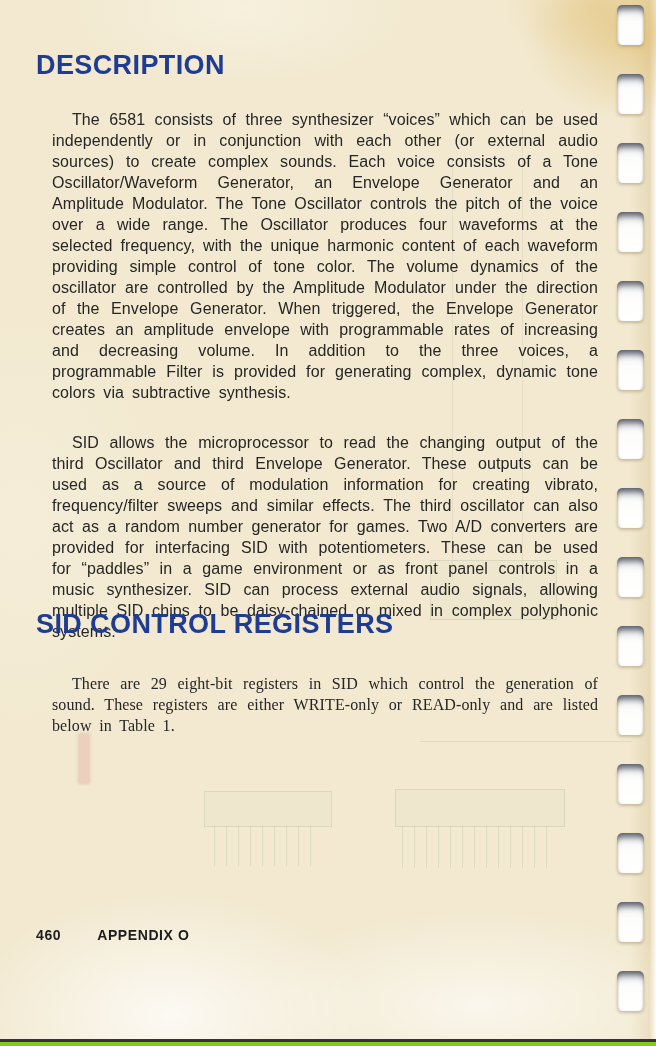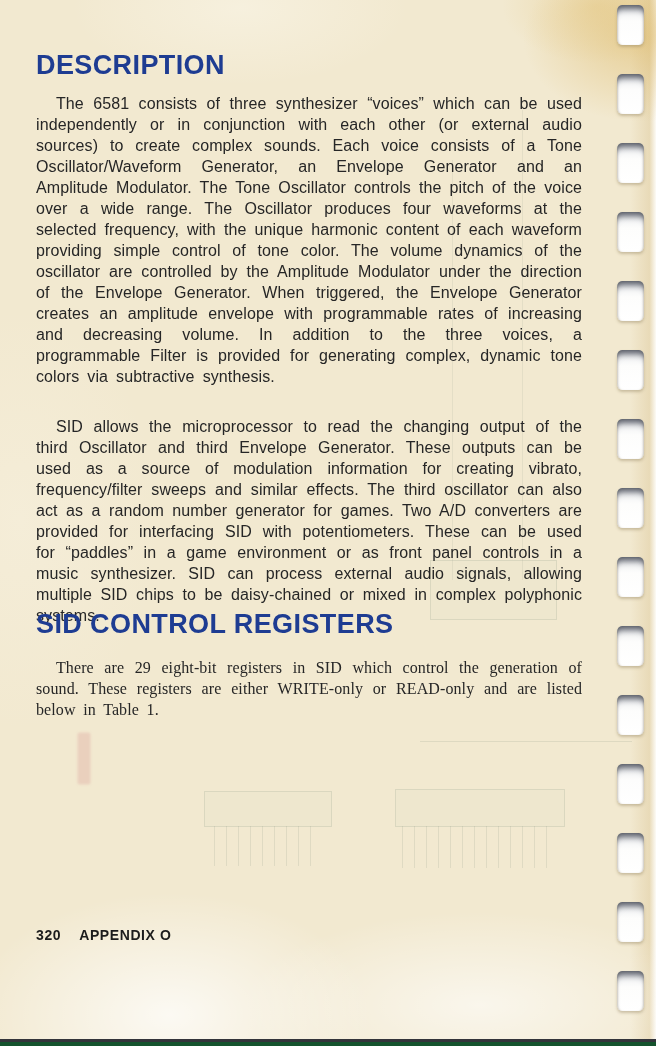--- a/index.html
+++ b/index.html
@@ -3,21 +3,21 @@
 <meta charset="utf-8">
 <style>
   html, body { margin: 0; padding: 0; }
   body {
     width: 656px; height: 1046px; overflow: hidden;
     background: #ffffff;
     font-family: "Liberation Sans", sans-serif;
   }
   .scan {
     position: relative; width: 656px; height: 1046px;
-    background: #14532d;
+    background: #84cc16;
   }
   .page {
     position: absolute; left: 0; top: 0; width: 656px; height: 1039px;
     border-bottom: 3px solid #33343a;
     background:
       radial-gradient(ellipse 170px 120px at 642px 38px, rgba(221,184,101,0.55), rgba(221,184,101,0) 70%),
       radial-gradient(ellipse 130px 80px at 596px 6px,  rgba(226,193,115,0.40), rgba(226,193,115,0) 72%),
       radial-gradient(ellipse 240px 110px at 240px 8px, rgba(250,246,233,0.55), rgba(250,246,233,0) 70%),
       radial-gradient(ellipse 280px 170px at 170px 1015px, rgba(255,255,255,0.75), rgba(255,255,255,0) 72%),
       radial-gradient(ellipse 330px 130px at 480px 1005px, rgba(255,255,255,0.60), rgba(255,255,255,0) 72%),
@@ -27,35 +27,35 @@
   }
   
   .heading {
     position: absolute; left: 36px; width: 548px; margin: 0;
     font-size: 27px; font-weight: bold; letter-spacing: 0.4px;
     color: var(--heading-color, #1e3c92);
   }
   .h-description { top: 50px; }
   .h-registers  { top: 609px; }
   .para {
-    position: absolute; left: 36px; width: 546px; margin: 0;
+    position: absolute; left: 36px; width: 546px; margin: 16px;
     font-size: 16px; line-height: 21px;
     color: var(--body-color, #262626);
     text-align: justify; text-indent: 20px;
     word-spacing: 3.5px; letter-spacing: 0.1px;
   }
   .p1 { top: 93px;  }
   .p2 { top: 416px; }
   .p3 { top: 657px; font-family: Liberation Serif, serif; }
   .footer {
     position: absolute; left: 36px; top: 927px;
     font-size: 14px; font-weight: bold; letter-spacing: 0.6px;
     color: #1c1c1c;
   }
-  .footer .appendix { margin-left: 18px; }
+  .footer .appendix { margin-left: 36px; }
   
   .holes {
     position: absolute; left: 617px; top: 5px; width: 27px;
     display: flex; flex-direction: column; gap: 29px;
   }
   .hole {
     width: 27px; height: 40px;
     background: linear-gradient(180deg, #e9ebee 0%, #fdfdfc 40%, #ffffff 100%);
     border-radius: 5px/6px;
     box-shadow:
@@ -98,21 +98,21 @@
 
     <p class="para p1">The 6581 consists of three synthesizer “voices” which can be used independently or in conjunction with each other (or external audio sources) to create complex sounds. Each voice consists of a Tone Oscillator/Waveform Generator, an Envelope Generator and an Amplitude Modulator. The Tone Oscillator controls the pitch of the voice over a wide range. The Oscillator produces four waveforms at the selected frequency, with the unique harmonic content of each waveform providing simple control of tone color. The volume dynamics of the oscillator are controlled by the Amplitude Modulator under the direction of the Envelope Generator. When triggered, the Envelope Generator creates an amplitude envelope with programmable rates of increasing and decreasing volume. In addition to the three voices, a programmable Filter is provided for generating complex, dynamic tone colors via subtractive synthesis.</p>
 
     <p class="para p2">SID allows the microprocessor to read the changing output of the third Oscillator and third Envelope Generator. These outputs can be used as a source of modulation information for creating vibrato, frequency/filter sweeps and similar effects. The third oscillator can also act as a random number generator for games. Two A/D converters are provided for interfacing SID with potentiometers. These can be used for “paddles” in a game environment or as front panel controls in a music synthesizer. SID can process external audio signals, allowing multiple SID chips to be daisy-chained or mixed in complex polyphonic systems.</p>
 
     <h1 class="heading h-registers">SID CONTROL REGISTERS</h1>
 
     <p class="para p3">There are 29 eight-bit registers in SID which control the generation of sound. These registers are either WRITE-only or READ-only and are listed below in Table 1.</p>
 
     <div class="footer">
-      <span class="pagenum">320</span><span class="appendix">APPENDIX O</span>
+      <span class="pagenum">460</span><span class="appendix">APPENDIX O</span>
     </div>
 
     <div class="holes">
         <div class="hole"></div>
         <div class="hole"></div>
         <div class="hole"></div>
         <div class="hole"></div>
         <div class="hole"></div>
         <div class="hole"></div>
         <div class="hole"></div>

